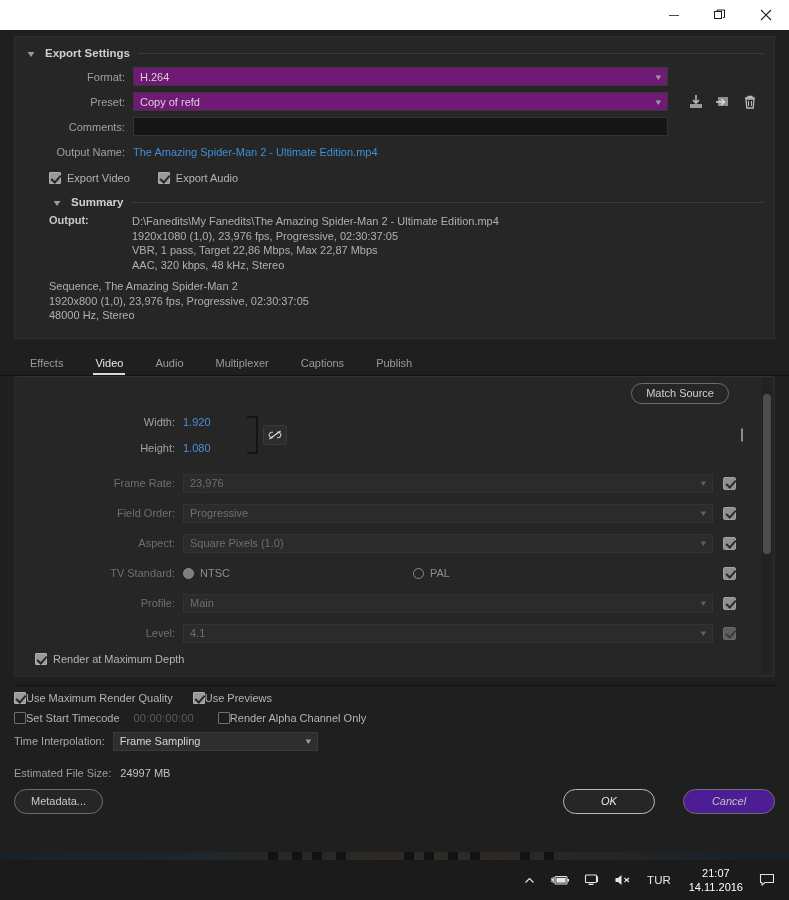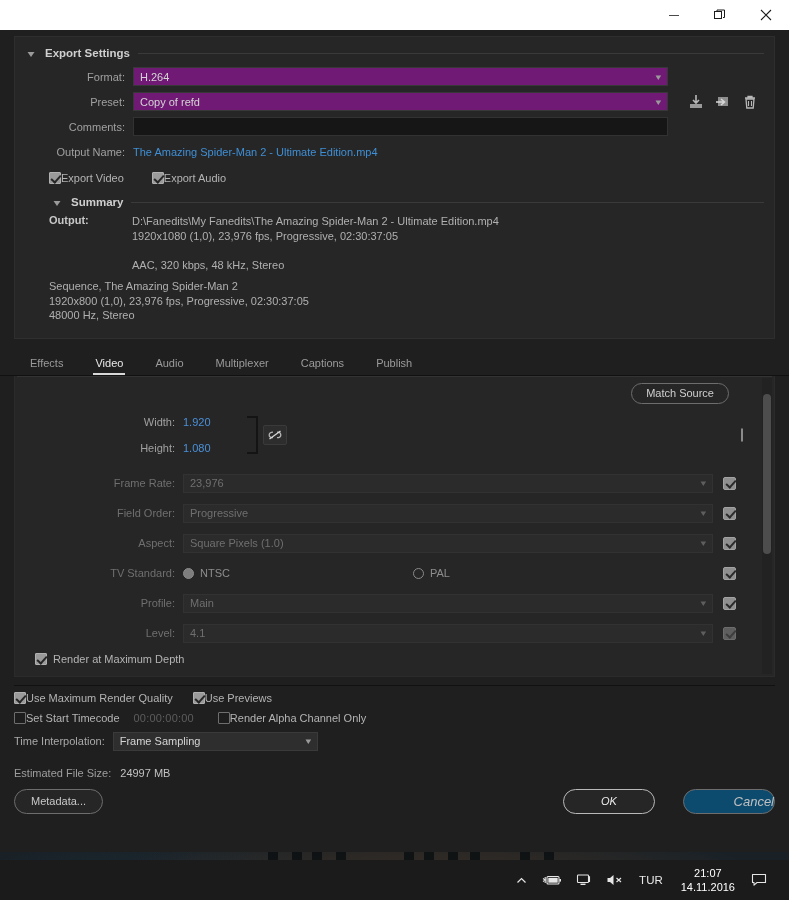--- a/index.html
+++ b/index.html
@@ -76,21 +76,21 @@
     color:#9a9a9a;font-size:9px;
   }
   .textinput{
     flex:1;height:19px;background:#161616;border:1px solid #323232;
     box-sizing:border-box;
   }
   .outname{
     color:#3f8fd6;font-size:11px;cursor:pointer;
   }
 
-  .checkrow{display:flex;align-items:center;margin:8px 0 0 24px;}
+  .checkrow{display:flex;align-items:center;gap:6px;margin:8px 0 0 24px;}
   .cb{
     width:12px;height:12px;box-sizing:border-box;flex:none;
     background:#9a9a9a;border:1px solid #b0b0b0;border-radius:1px;
     position:relative;
   }
   .cb.off{background:#1d1d1d;border:1px solid #6e6e6e;}
   .cb.on::after{
     content:"";position:absolute;left:3px;top:0px;width:4px;height:8px;
     border:solid #262626;border-width:0 2px 2px 0;transform:rotate(42deg);
   }
@@ -216,29 +216,29 @@
   .btn-meta{
     border:1px solid #6d6d6d;border-radius:13px;background:#262626;
     color:#c8c8c8;font-size:11px;padding:5px 16px;line-height:13px;
   }
   .footer-right{margin-left:auto;display:flex;gap:28px;font-style:italic;}
   .btn-ok{
     border:1px solid #b9b9b9;border-radius:13px;background:#262626;
     color:#ececec;font-size:11px;padding:5px 0;width:90px;text-align:center;line-height:13px;
   }
   .btn-cancel{
-    border:1px solid #6d6d6d;border-radius:13px;background:#0c4a6e;
-    color:#c0c0c0;font-size:13px;padding:5px 0;width:90px;text-align:right;line-height:13px;
+    border:1px solid #6d6d6d;border-radius:13px;background:#4c1d95;
+    color:#c0c0c0;font-size:11px;padding:5px 0;width:90px;text-align:center;line-height:13px;
   }
 
   
   #taskbar{
     position:absolute;left:0;bottom:0;width:789px;height:40px;
     background:#1b1b1b;display:flex;align-items:center;justify-content:flex-end;
-    padding-right:12px;box-sizing:border-box;
+    padding-right:4px;box-sizing:border-box;
   }
   .tray{display:flex;align-items:center;gap:0;}
   .tray-item{
     display:flex;align-items:center;justify-content:center;
     height:40px;padding:0 7px;color:#e6e6e6;
   }
   .tray-lang{font-size:11.5px;padding:0 8px;color:#e8e8e8;}
   .clock{
     display:flex;flex-direction:column;align-items:center;justify-content:center;
     height:40px;padding:0 10px;color:#ffffff;font-size:11px;line-height:14px;
@@ -360,21 +360,21 @@
         <span class="group-title">Summary</span>
         <span class="group-rule"></span>
       </div>
 
       <div class="summary-wrap">
         <div class="sumrow">
           <span class="sumkey">Output:</span>
           <span class="sumvals">
             <span>D:\Fanedits\My Fanedits\The Amazing Spider-Man 2 - Ultimate Edition.mp4</span><br>
             <span>1920x1080 (1,0), 23,976 fps, Progressive, 02:30:37:05</span><br>
-            <br>
+            <span>VBR, 1 pass, Target 22,86 Mbps, Max 22,87 Mbps</span><br>
             <span>AAC, 320 kbps, 48 kHz, Stereo</span>
           </span>
         </div>
         <div class="sumrow" style="margin-top:7px;">
           <span class="sumvals">
             <span>Sequence, The Amazing Spider-Man 2</span><br>
             <span>1920x800 (1,0), 23,976 fps, Progressive, 02:30:37:05</span><br>
             <span>48000 Hz, Stereo</span>
           </span>
         </div>

